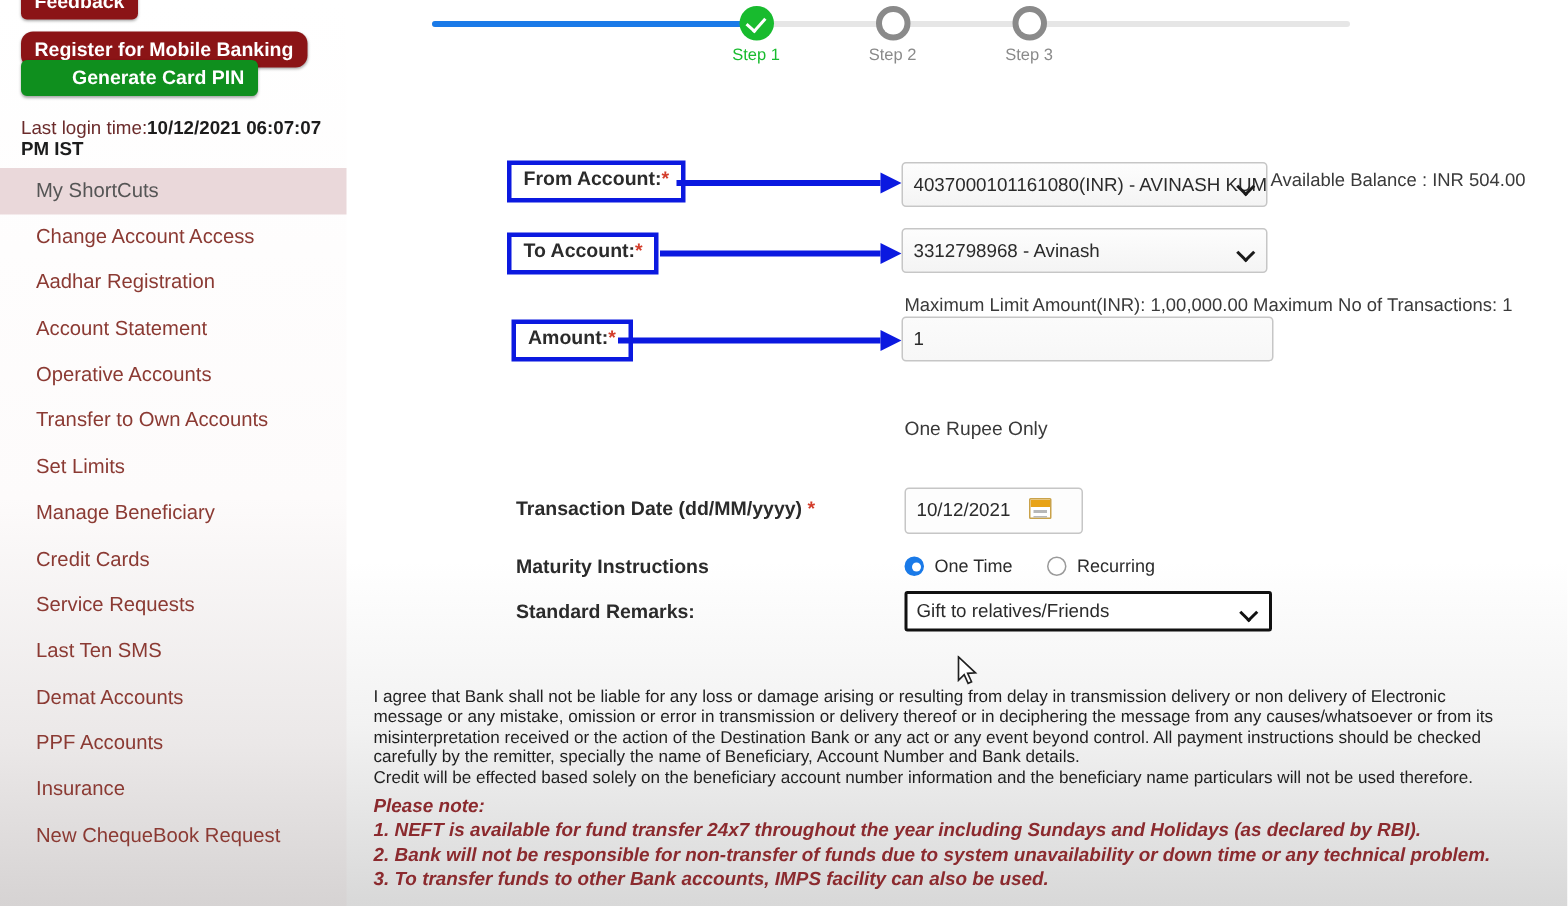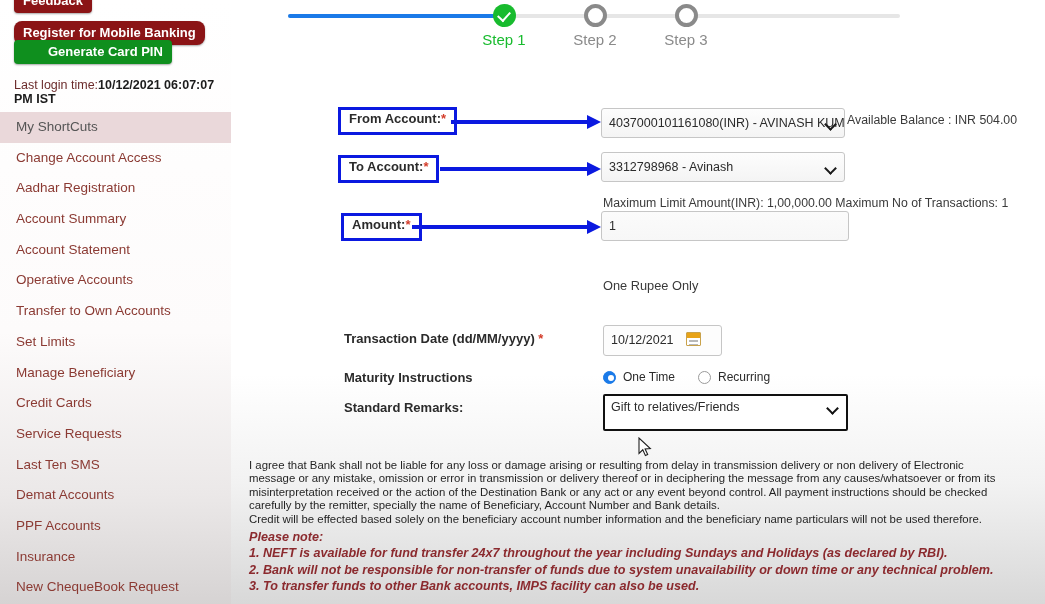--- a/index.html
+++ b/index.html
@@ -57,21 +57,21 @@
     font-size: 12.5px;
     line-height: 14px;
     color: #6b2b2b;
   }
   #last-login b { color: #1c1c1c; }
 
   #nav { position: absolute; left: 0; top: 112px; width: 231px; }
   .nav-item {
     height: 30.7px;
     line-height: 30.7px;
-    padding-left: 16px;
+    padding-left: 24px;
     font-size: 13.5px;
     color: #8b3a33;
     cursor: pointer;
     white-space: nowrap;
   }
   .nav-item.active {
     background: #ead8da;
     color: #555555;
   }
 
@@ -111,21 +111,21 @@
     background: #ffffff;
     border: 4px solid #8a8a8a;
   }
   .node.todo::after {
     content: "";
     position: absolute;
     left: 2.5px; top: 2.5px;
     width: 10px; height: 10px;
     background: #ffffff;
   }
-  .step-label { margin-top: 4px; font-size: 15px; }
+  .step-label { margin-top: 4px; font-size: 11px; }
   #step1 .step-label { color: #18bb2e; }
   #step2 .step-label, #step3 .step-label { color: #8a8a8a; }
 
   
   .f-label {
     position: absolute;
     font-size: 13px;
     font-weight: bold;
     color: #2b2b2b;
     white-space: nowrap;
@@ -215,21 +215,21 @@
   .radio.on { border-color: #1a7ae8; background: #1a7ae8; }
   .radio.on::after {
     content: ""; position: absolute;
     left: 3.5px; top: 3.5px; width: 6px; height: 6px;
     border-radius: 50%; background: #ffffff;
   }
   #maturity-row .gap { width: 9px; }
 
   #sel-remarks {
     position: absolute; left: 603px; top: 394px;
-    width: 245px; height: 37px;
+    width: 245px; height: 27px;
     border: 2px solid #111111;
     background: #ffffff;
     border-radius: 2px;
     font-size: 12.5px; color: #2b2b2b;
     padding: 0 16px 0 6px;
     line-height: 23px;
     cursor: pointer;
   }
   #sel-remarks::after {
     content: "";
@@ -290,21 +290,20 @@
     <div class="side-btn" id="btn-cardpin">Generate Card PIN</div>
 
     <div id="last-login">
       <span>Last login time:</span><b>10/12/2021 06:07:07 PM IST</b>
     </div>
 
     <div id="nav">
         <div class="nav-item active">My ShortCuts</div>
         <div class="nav-item">Change Account Access</div>
         <div class="nav-item">Aadhar Registration</div>
-        <div class="nav-item">Account Summary</div>
         <div class="nav-item">Account Statement</div>
         <div class="nav-item">Operative Accounts</div>
         <div class="nav-item">Transfer to Own Accounts</div>
         <div class="nav-item">Set Limits</div>
         <div class="nav-item">Manage Beneficiary</div>
         <div class="nav-item">Credit Cards</div>
         <div class="nav-item">Service Requests</div>
         <div class="nav-item">Last Ten SMS</div>
         <div class="nav-item">Demat Accounts</div>
         <div class="nav-item">PPF Accounts</div>

